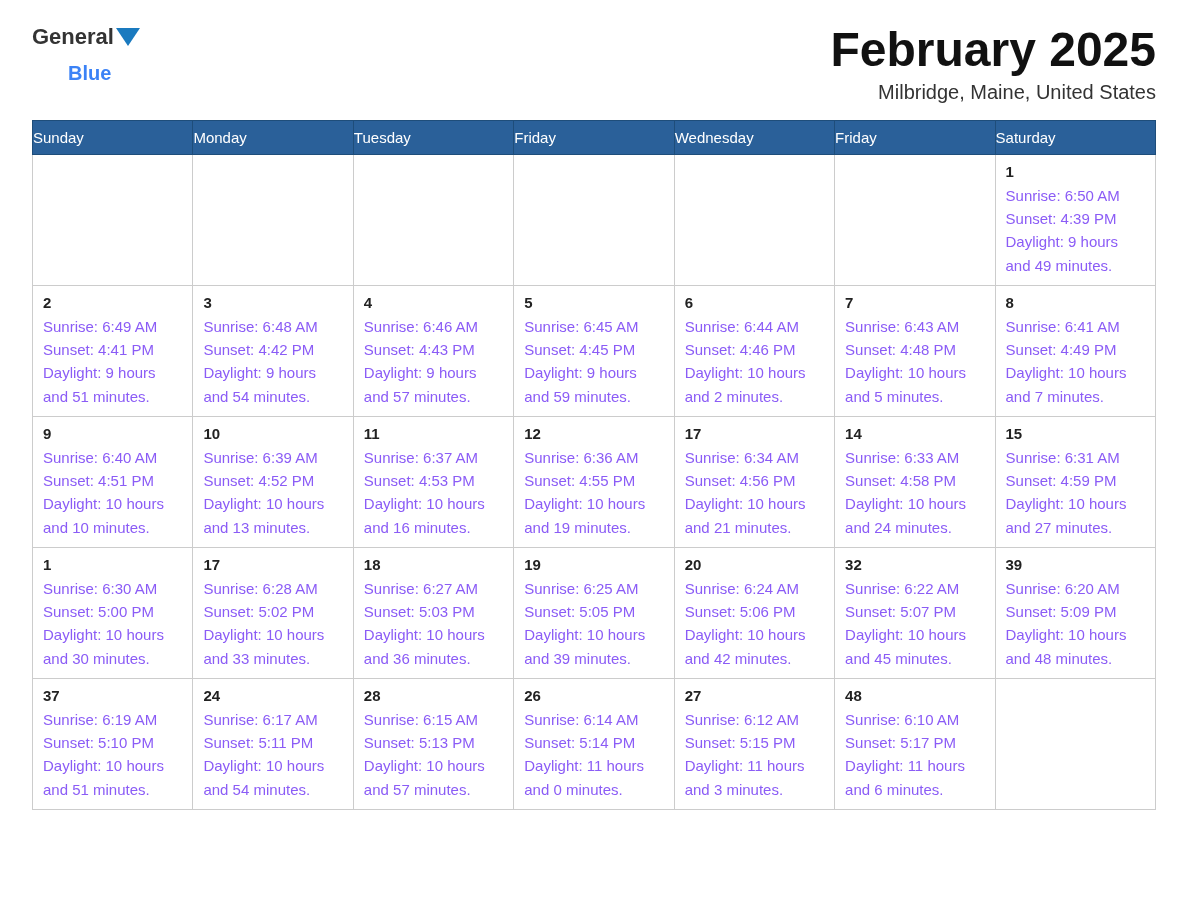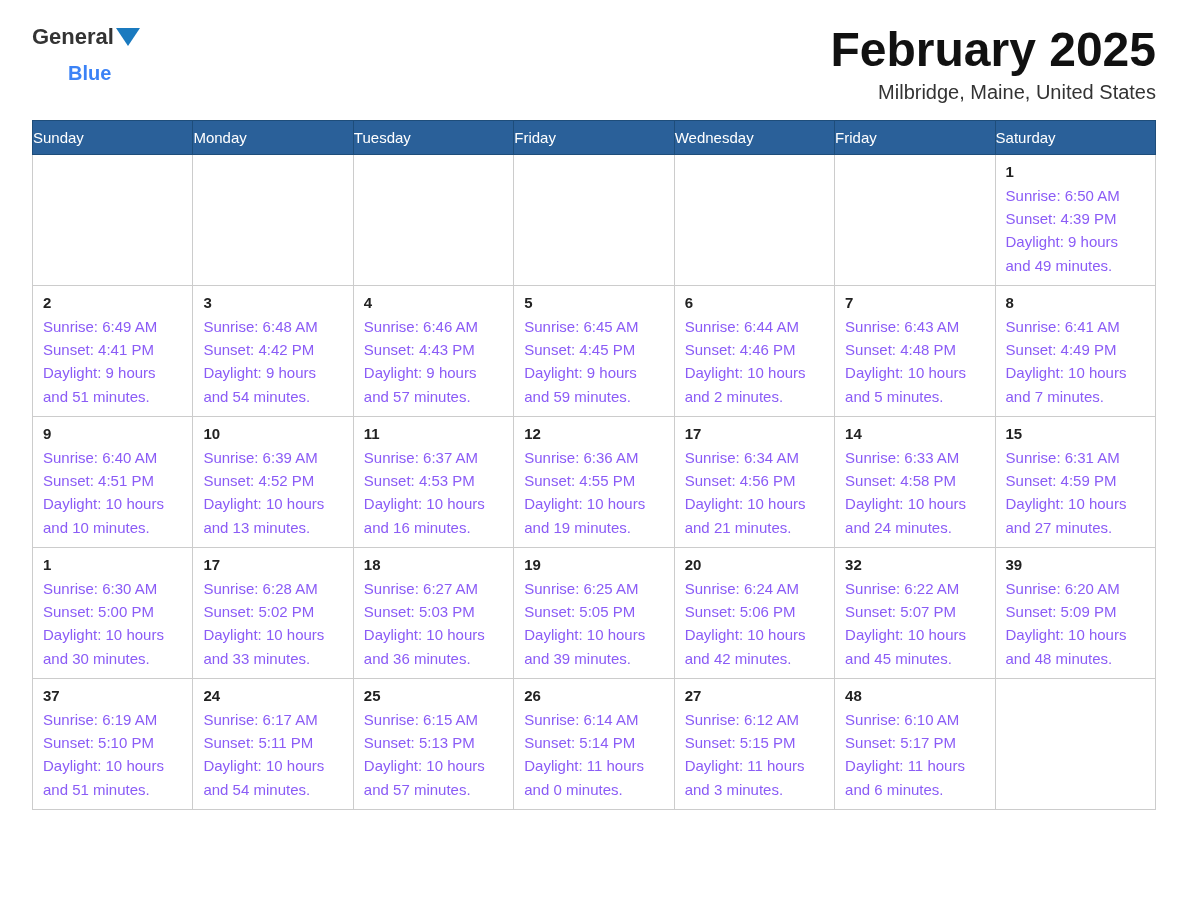--- a/index.html
+++ b/index.html
@@ -234,21 +234,21 @@
       <tr class="row-divider">
         <td>
           <span class="day-number">37</span>
           <div class="day-info">Sunrise: 6:19 AM<br>Sunset: 5:10 PM<br>Daylight: 10 hours and 51 minutes.</div>
         </td>
         <td>
           <span class="day-number">24</span>
           <div class="day-info">Sunrise: 6:17 AM<br>Sunset: 5:11 PM<br>Daylight: 10 hours and 54 minutes.</div>
         </td>
         <td>
-          <span class="day-number">25</span>
+          <span class="day-number">28</span>
           <div class="day-info">Sunrise: 6:15 AM<br>Sunset: 5:13 PM<br>Daylight: 10 hours and 57 minutes.</div>
         </td>
         <td>
           <span class="day-number">26</span>
           <div class="day-info">Sunrise: 6:14 AM<br>Sunset: 5:14 PM<br>Daylight: 11 hours and 0 minutes.</div>
         </td>
         <td>
           <span class="day-number">27</span>
           <div class="day-info">Sunrise: 6:12 AM<br>Sunset: 5:15 PM<br>Daylight: 11 hours and 3 minutes.</div>
         </td>

